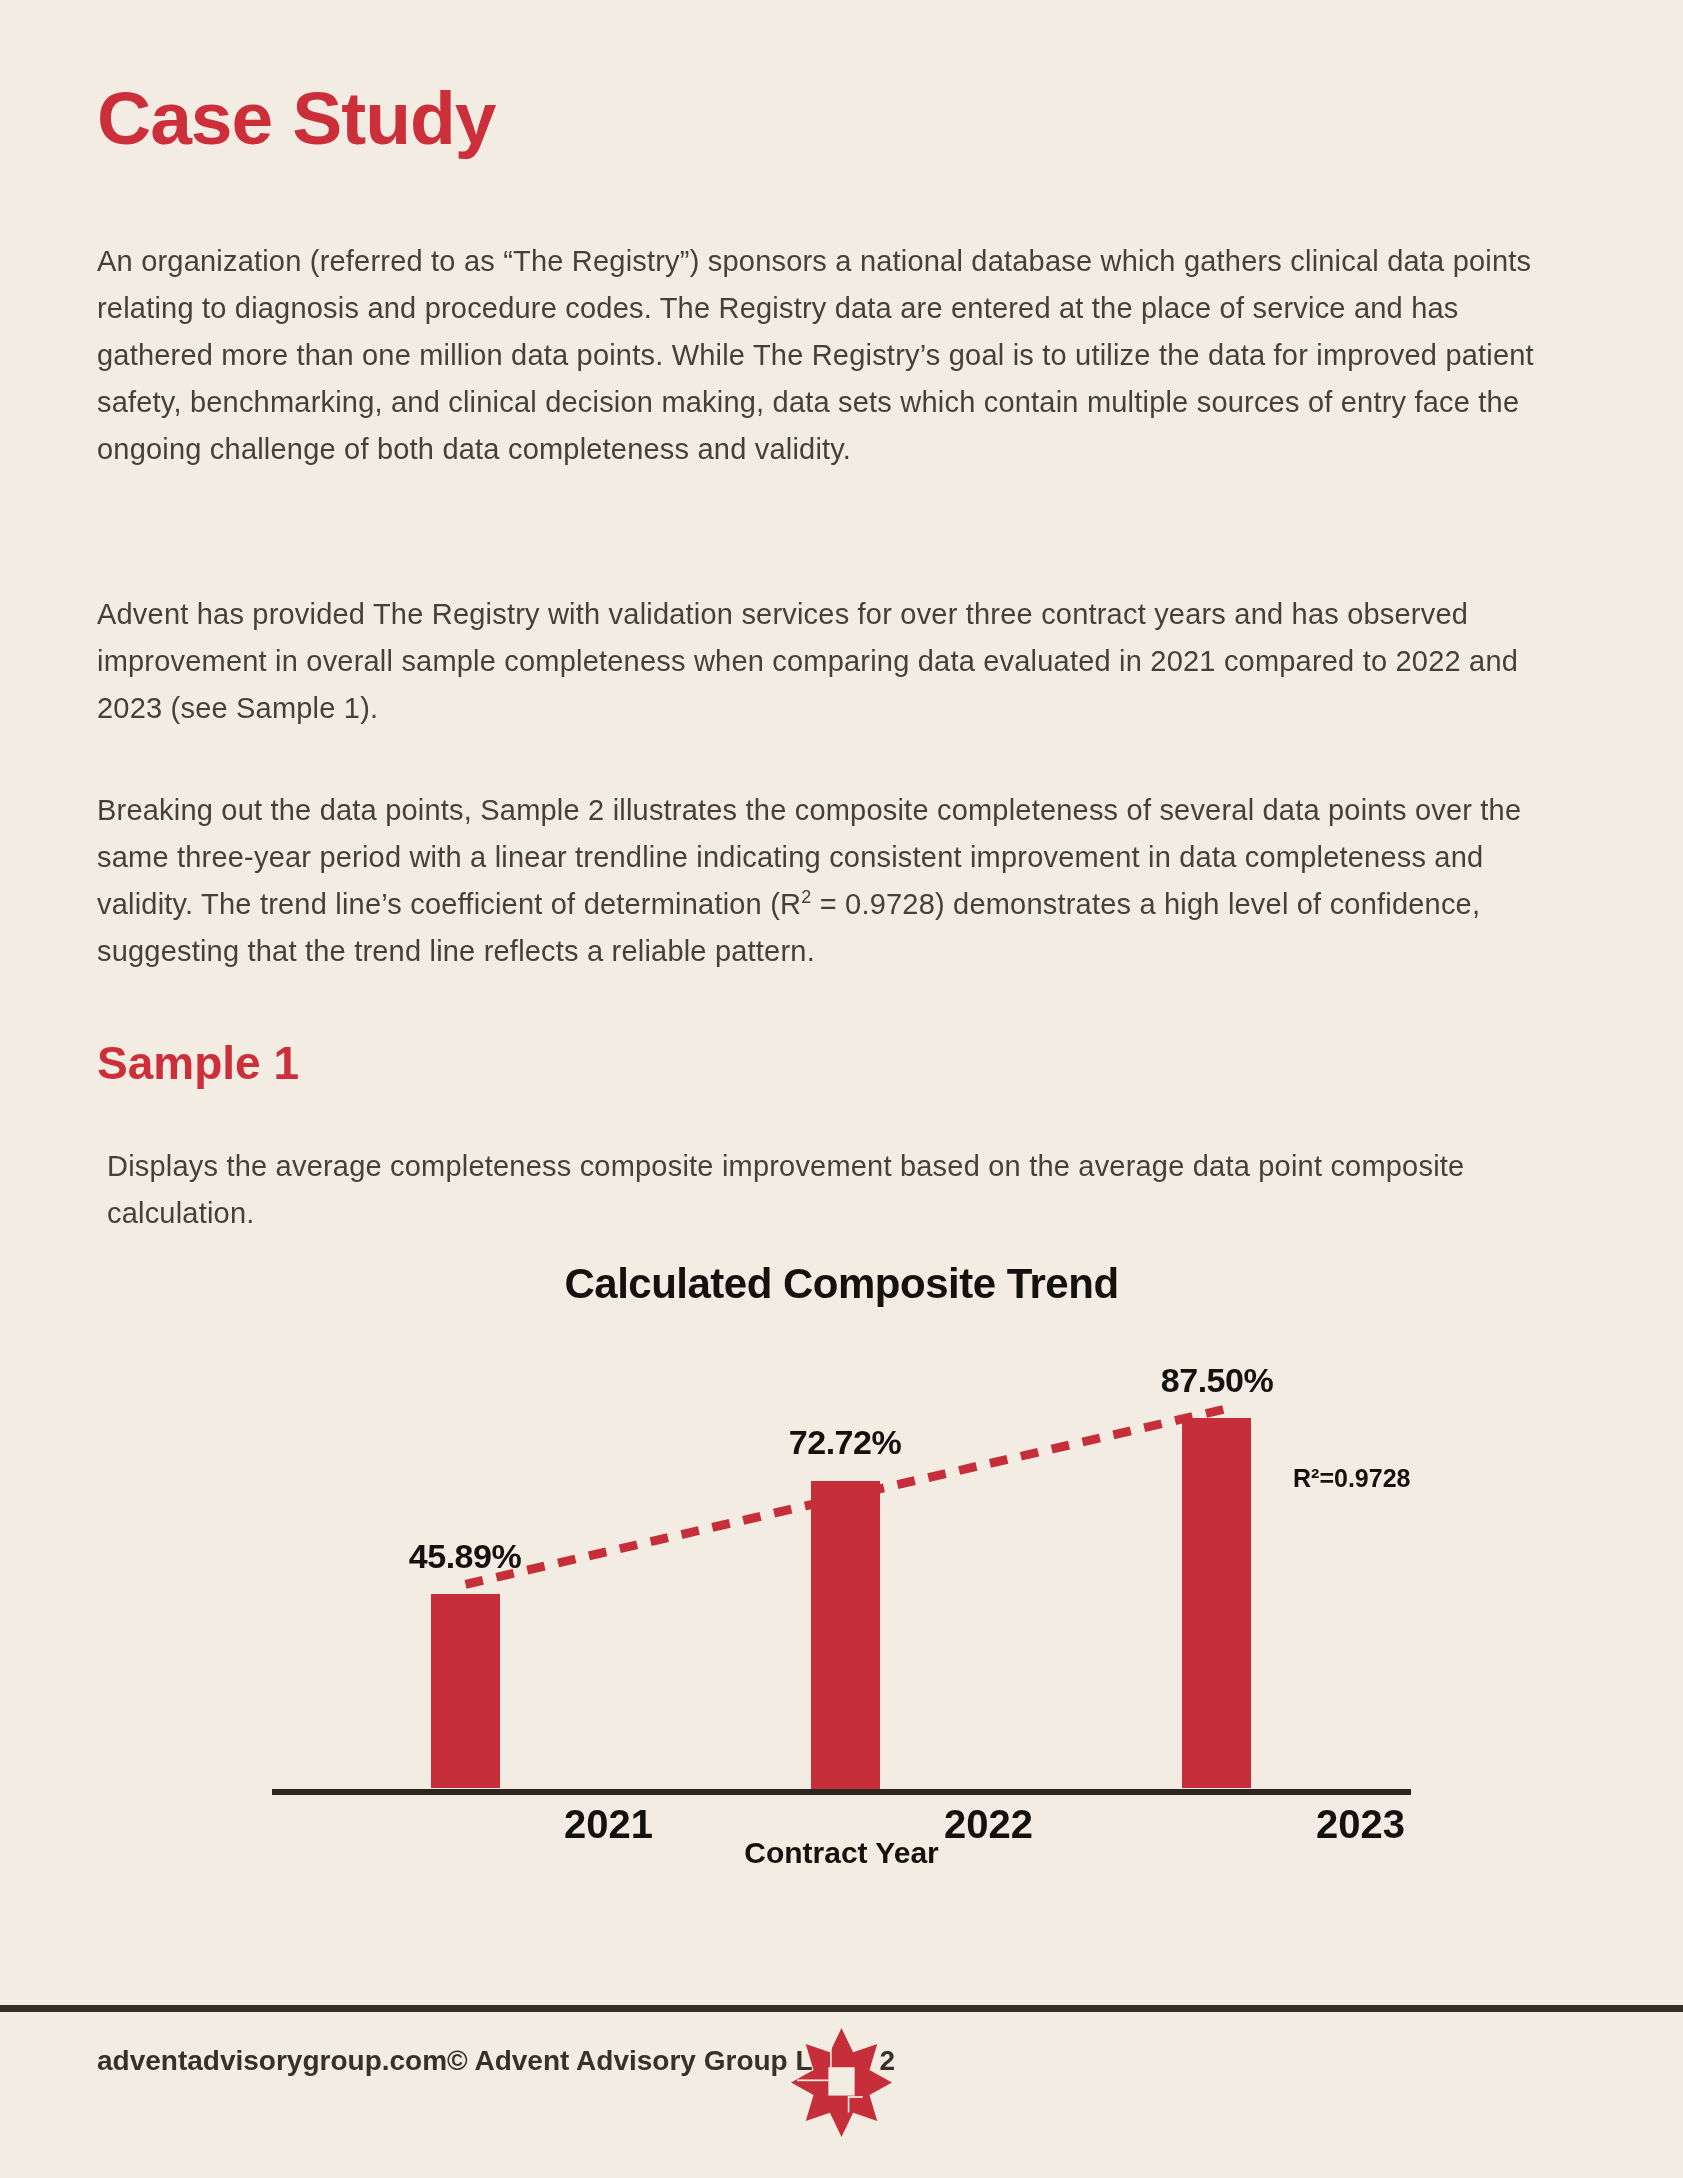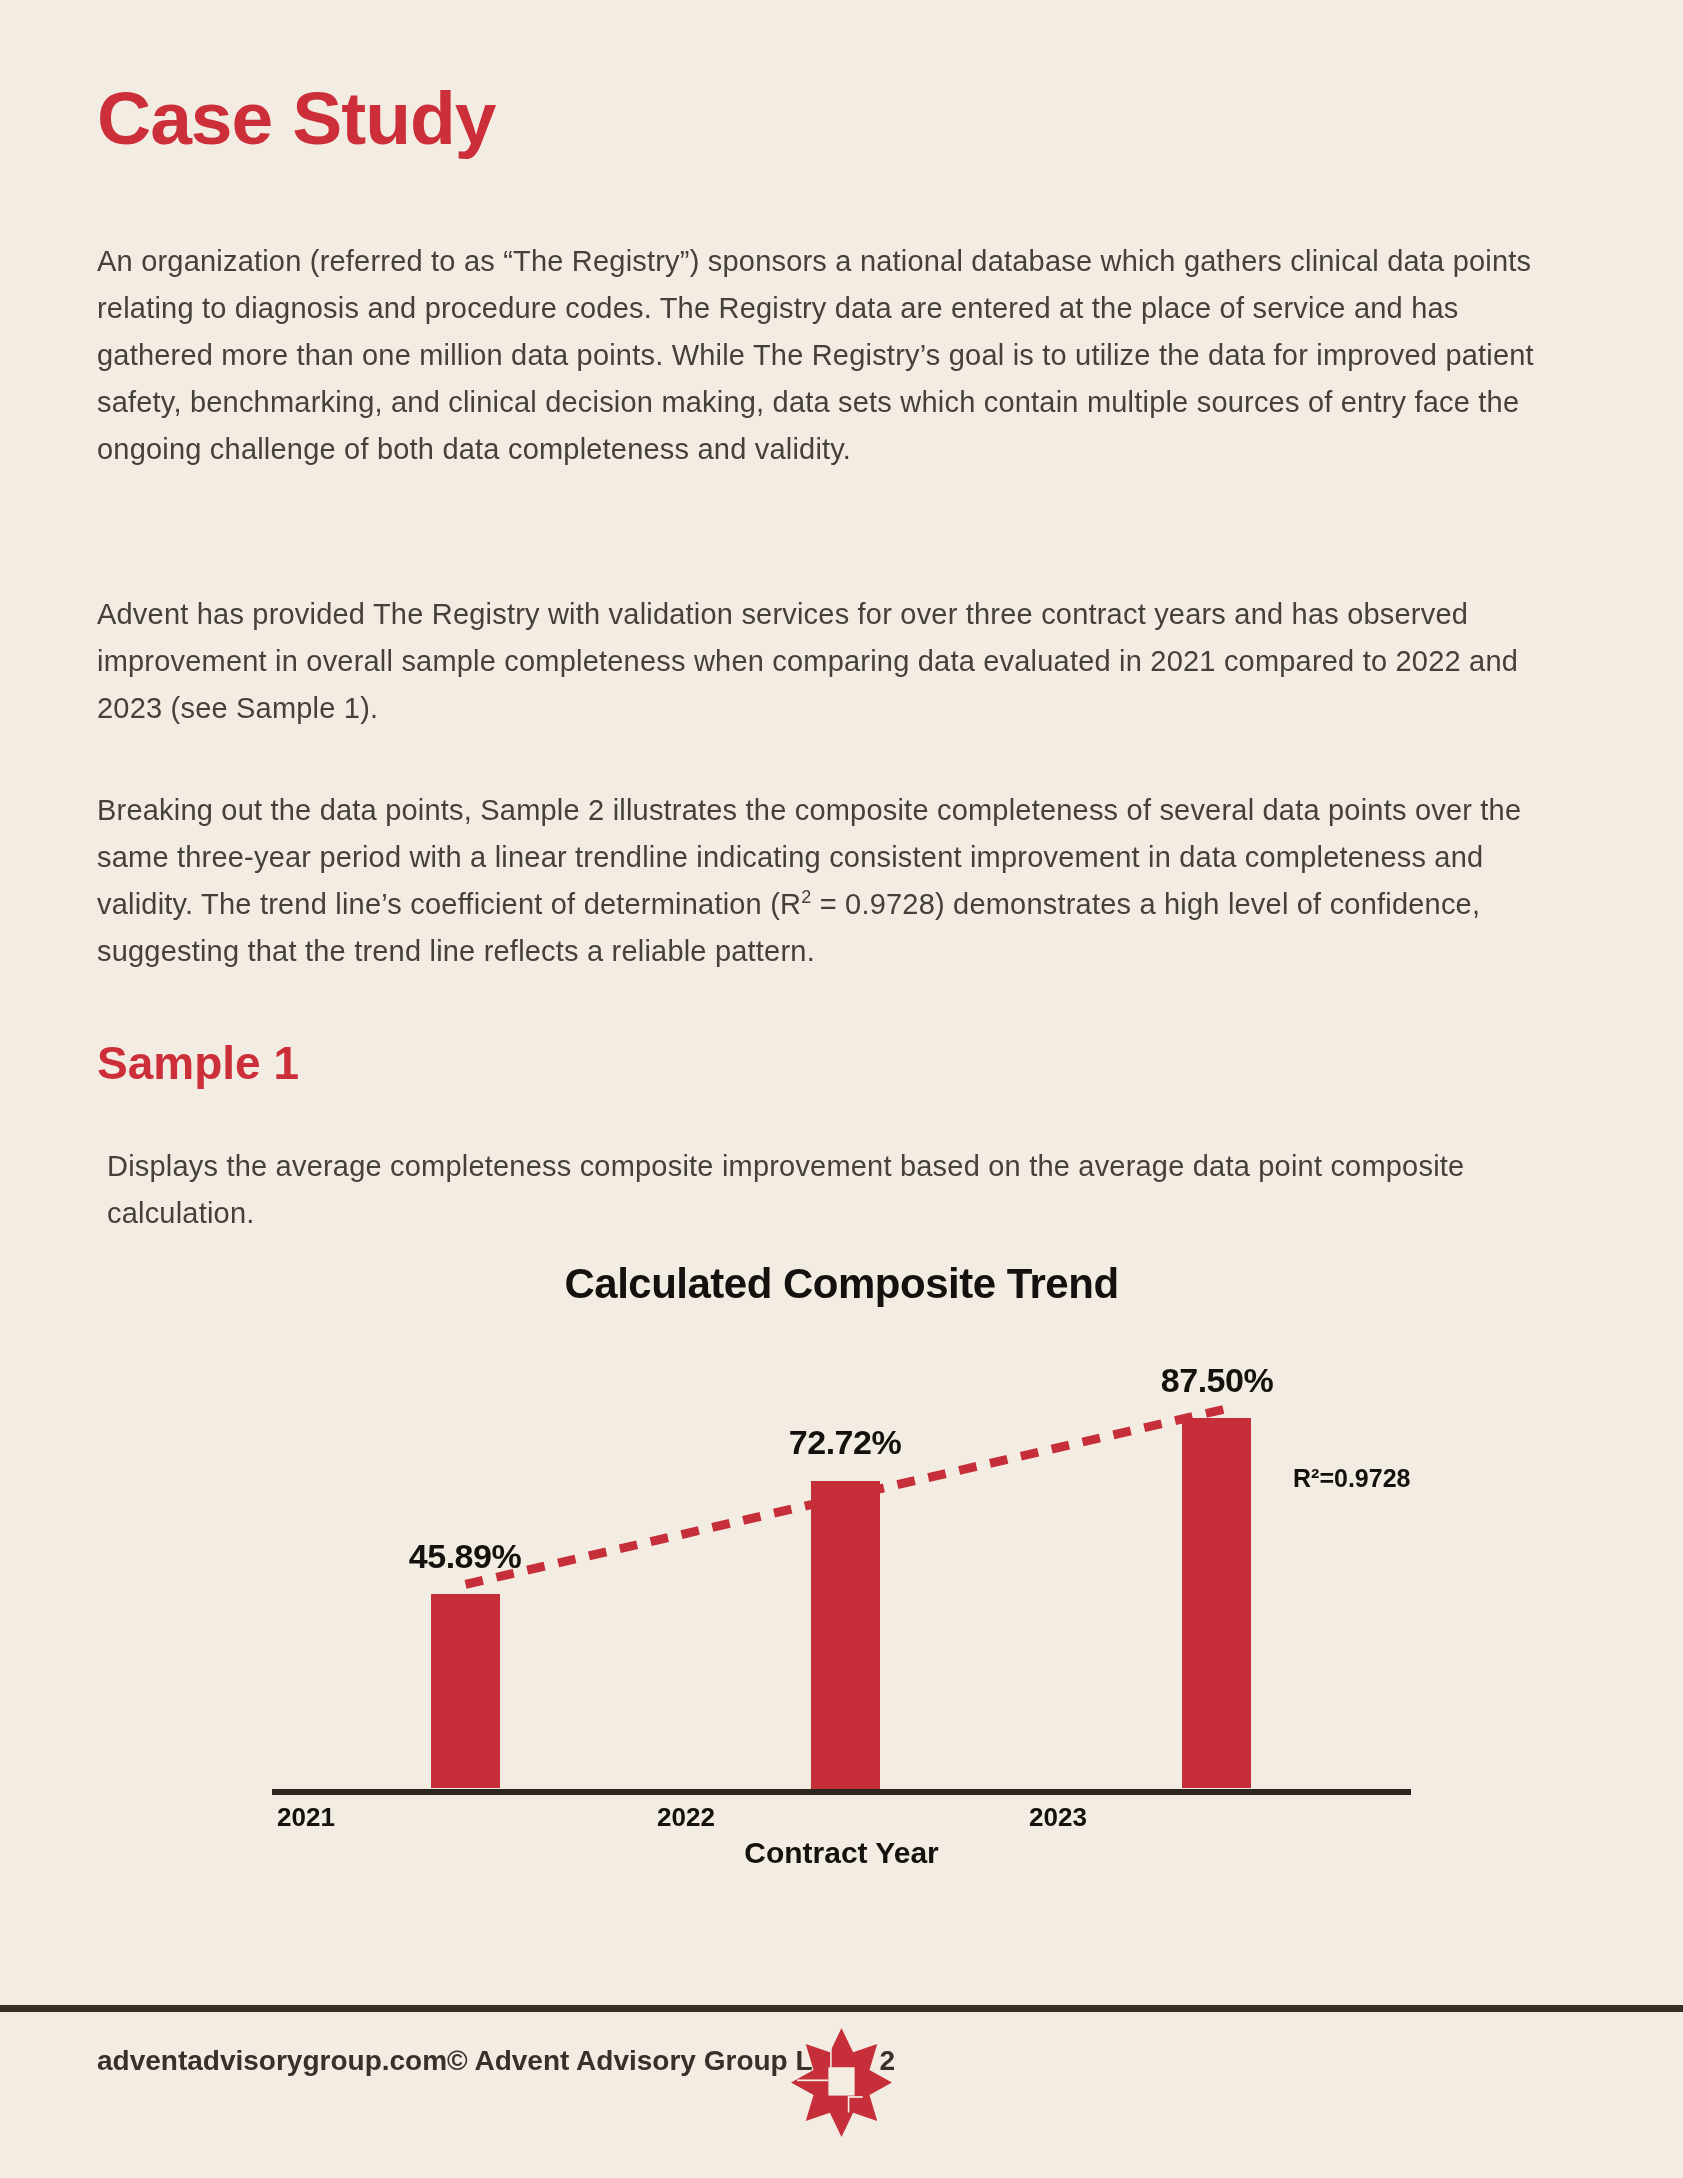--- a/index.html
+++ b/index.html
@@ -45,22 +45,22 @@
     color:#14110e;letter-spacing:-0.5px;
   }
   #chart-plot{position:absolute;left:0;top:0;width:1683px;height:653px;}
   #trend-svg{position:absolute;left:0;top:0;width:1683px;height:653px;pointer-events:none;}
   .chart-bar{position:absolute;width:69px;}
   .bar-value-label{
     position:absolute;width:376px;text-align:center;
     font-size:34px;font-weight:800;color:#14110e;letter-spacing:-0.5px;
   }
   .x-tick-label{
-    position:absolute;width:376px;text-align:left;
-    font-size:26px;font-weight:800;color:#14110e;
+    position:absolute;width:376px;text-align:right;
+    font-size:40px;font-weight:800;color:#14110e;
   }
   #x-axis-line{position:absolute;left:272px;top:543px;width:1139px;height:6px;background:#2b2620;}
   #x-axis-title{
     position:absolute;left:272px;top:590px;width:1139px;text-align:center;
     font-size:30px;font-weight:800;color:#14110e;
   }
   #r2-label{
     position:absolute;left:1293px;top:218px;
     font-size:25px;font-weight:800;color:#14110e;
   }

